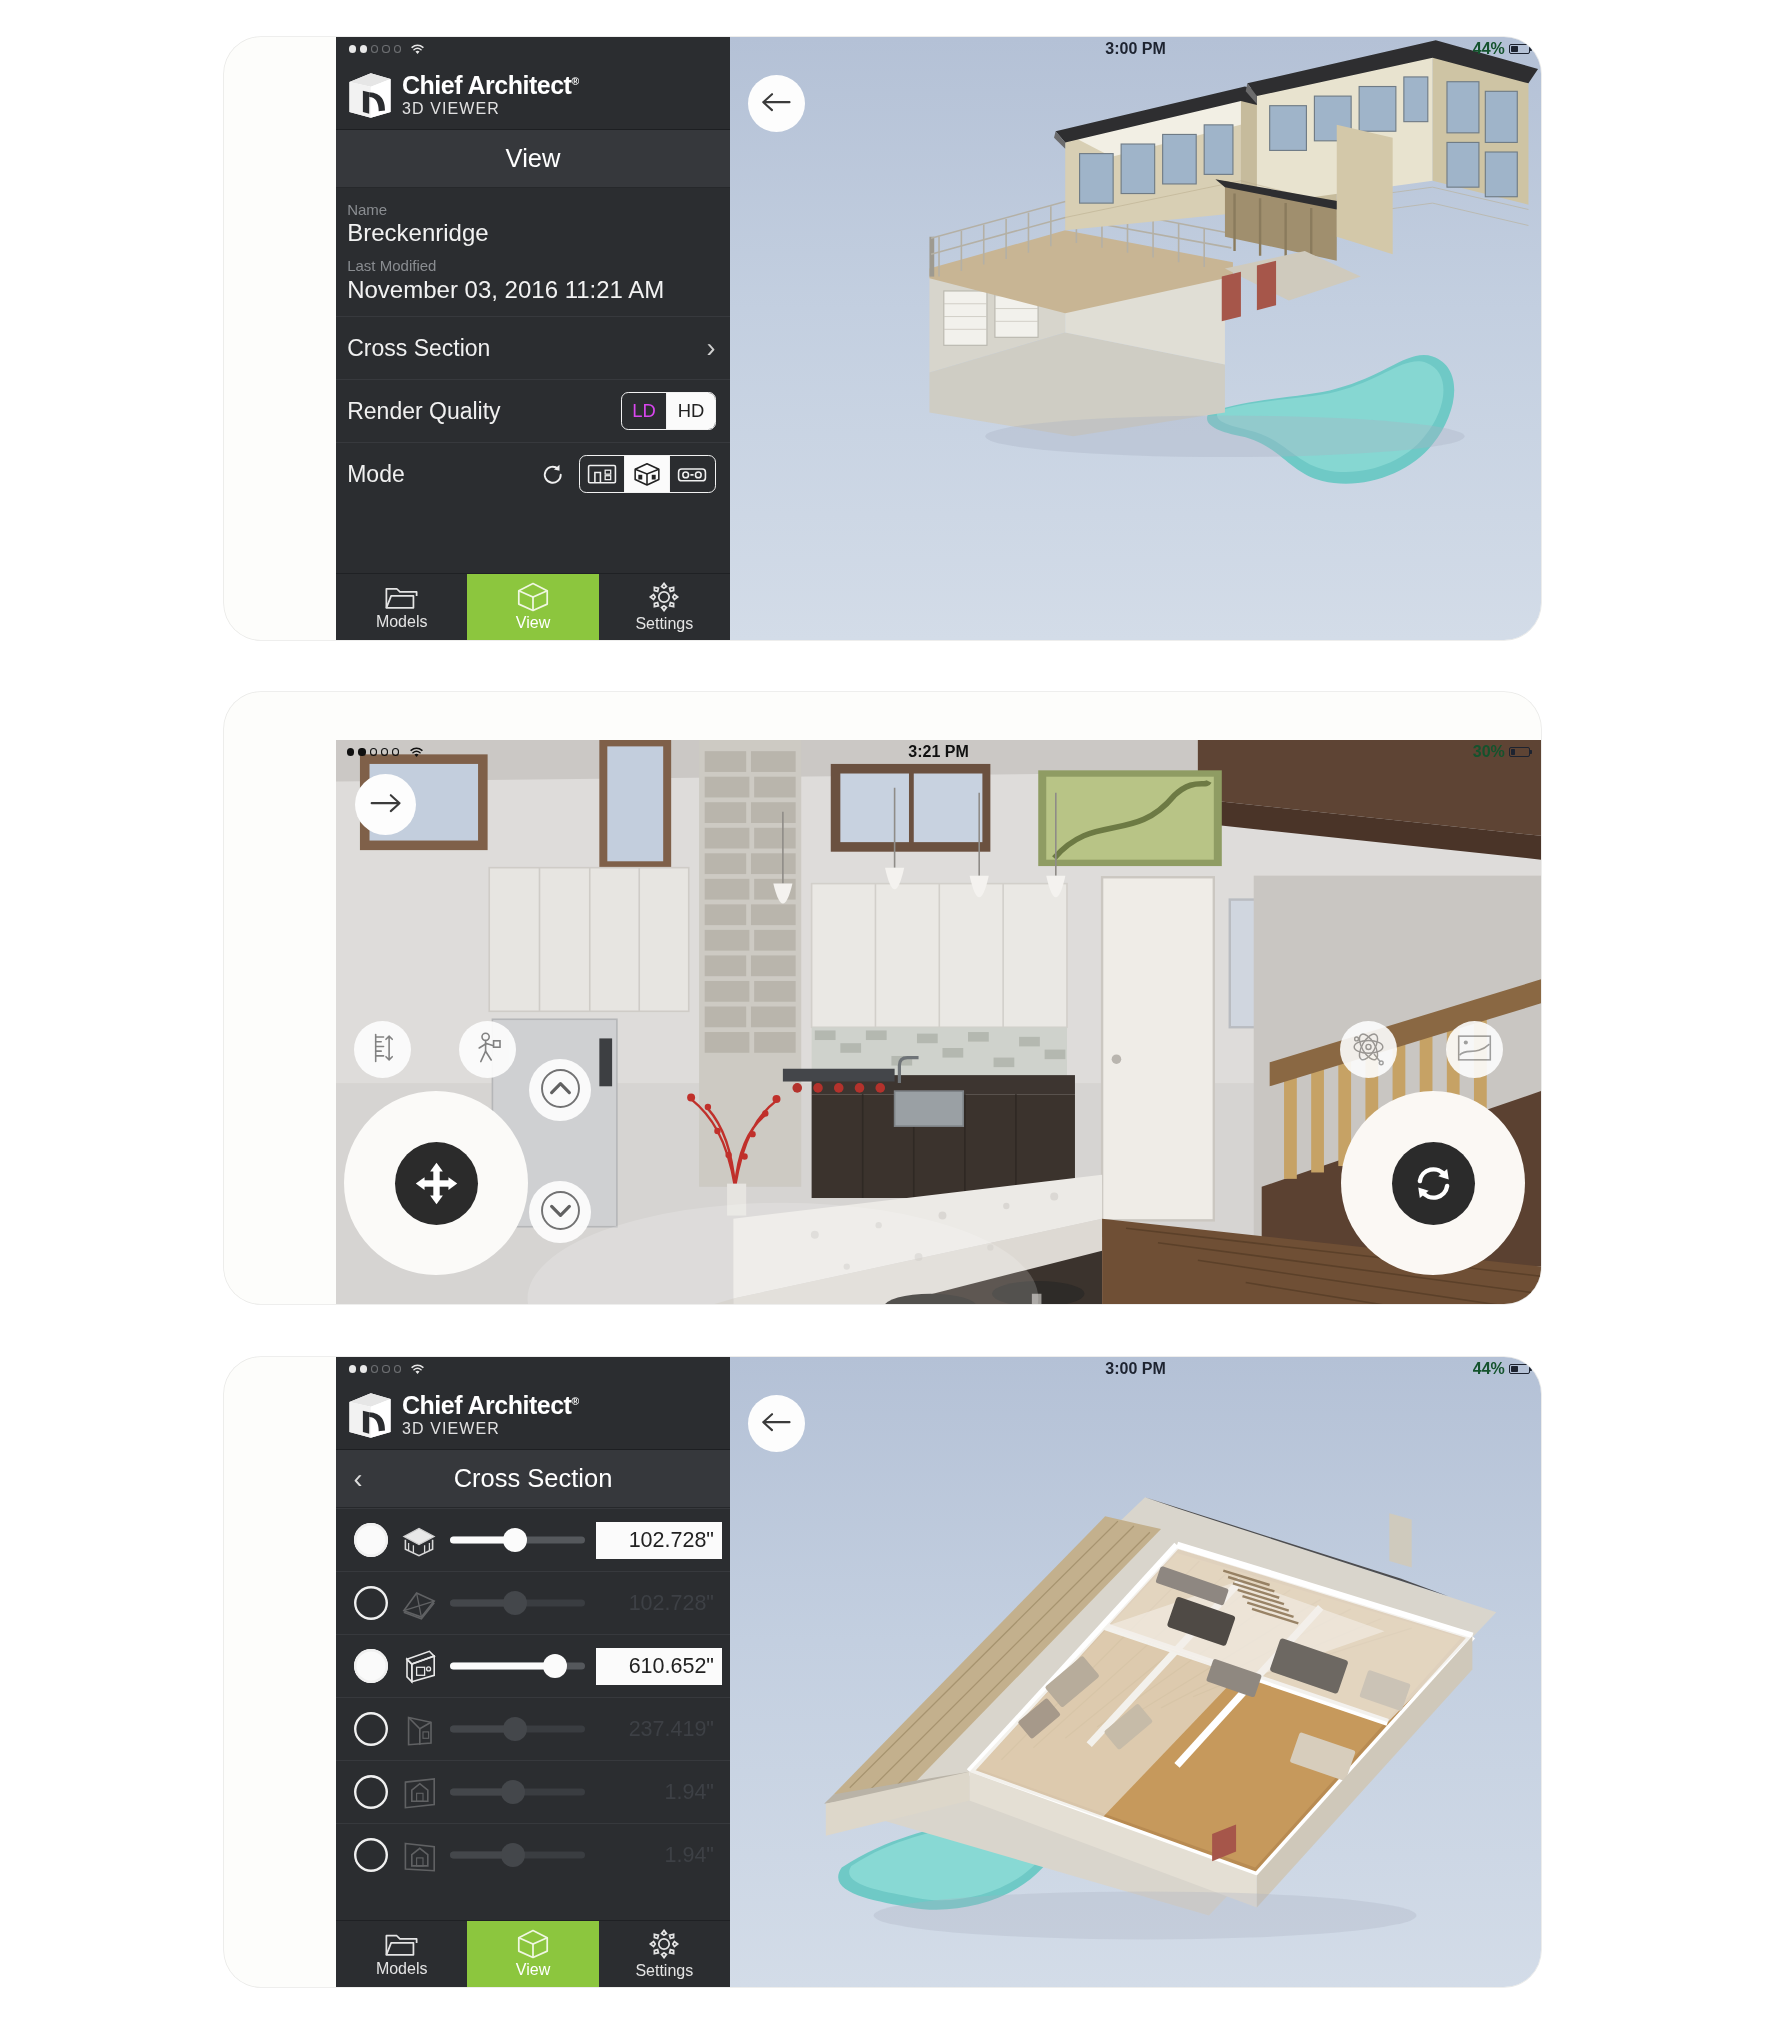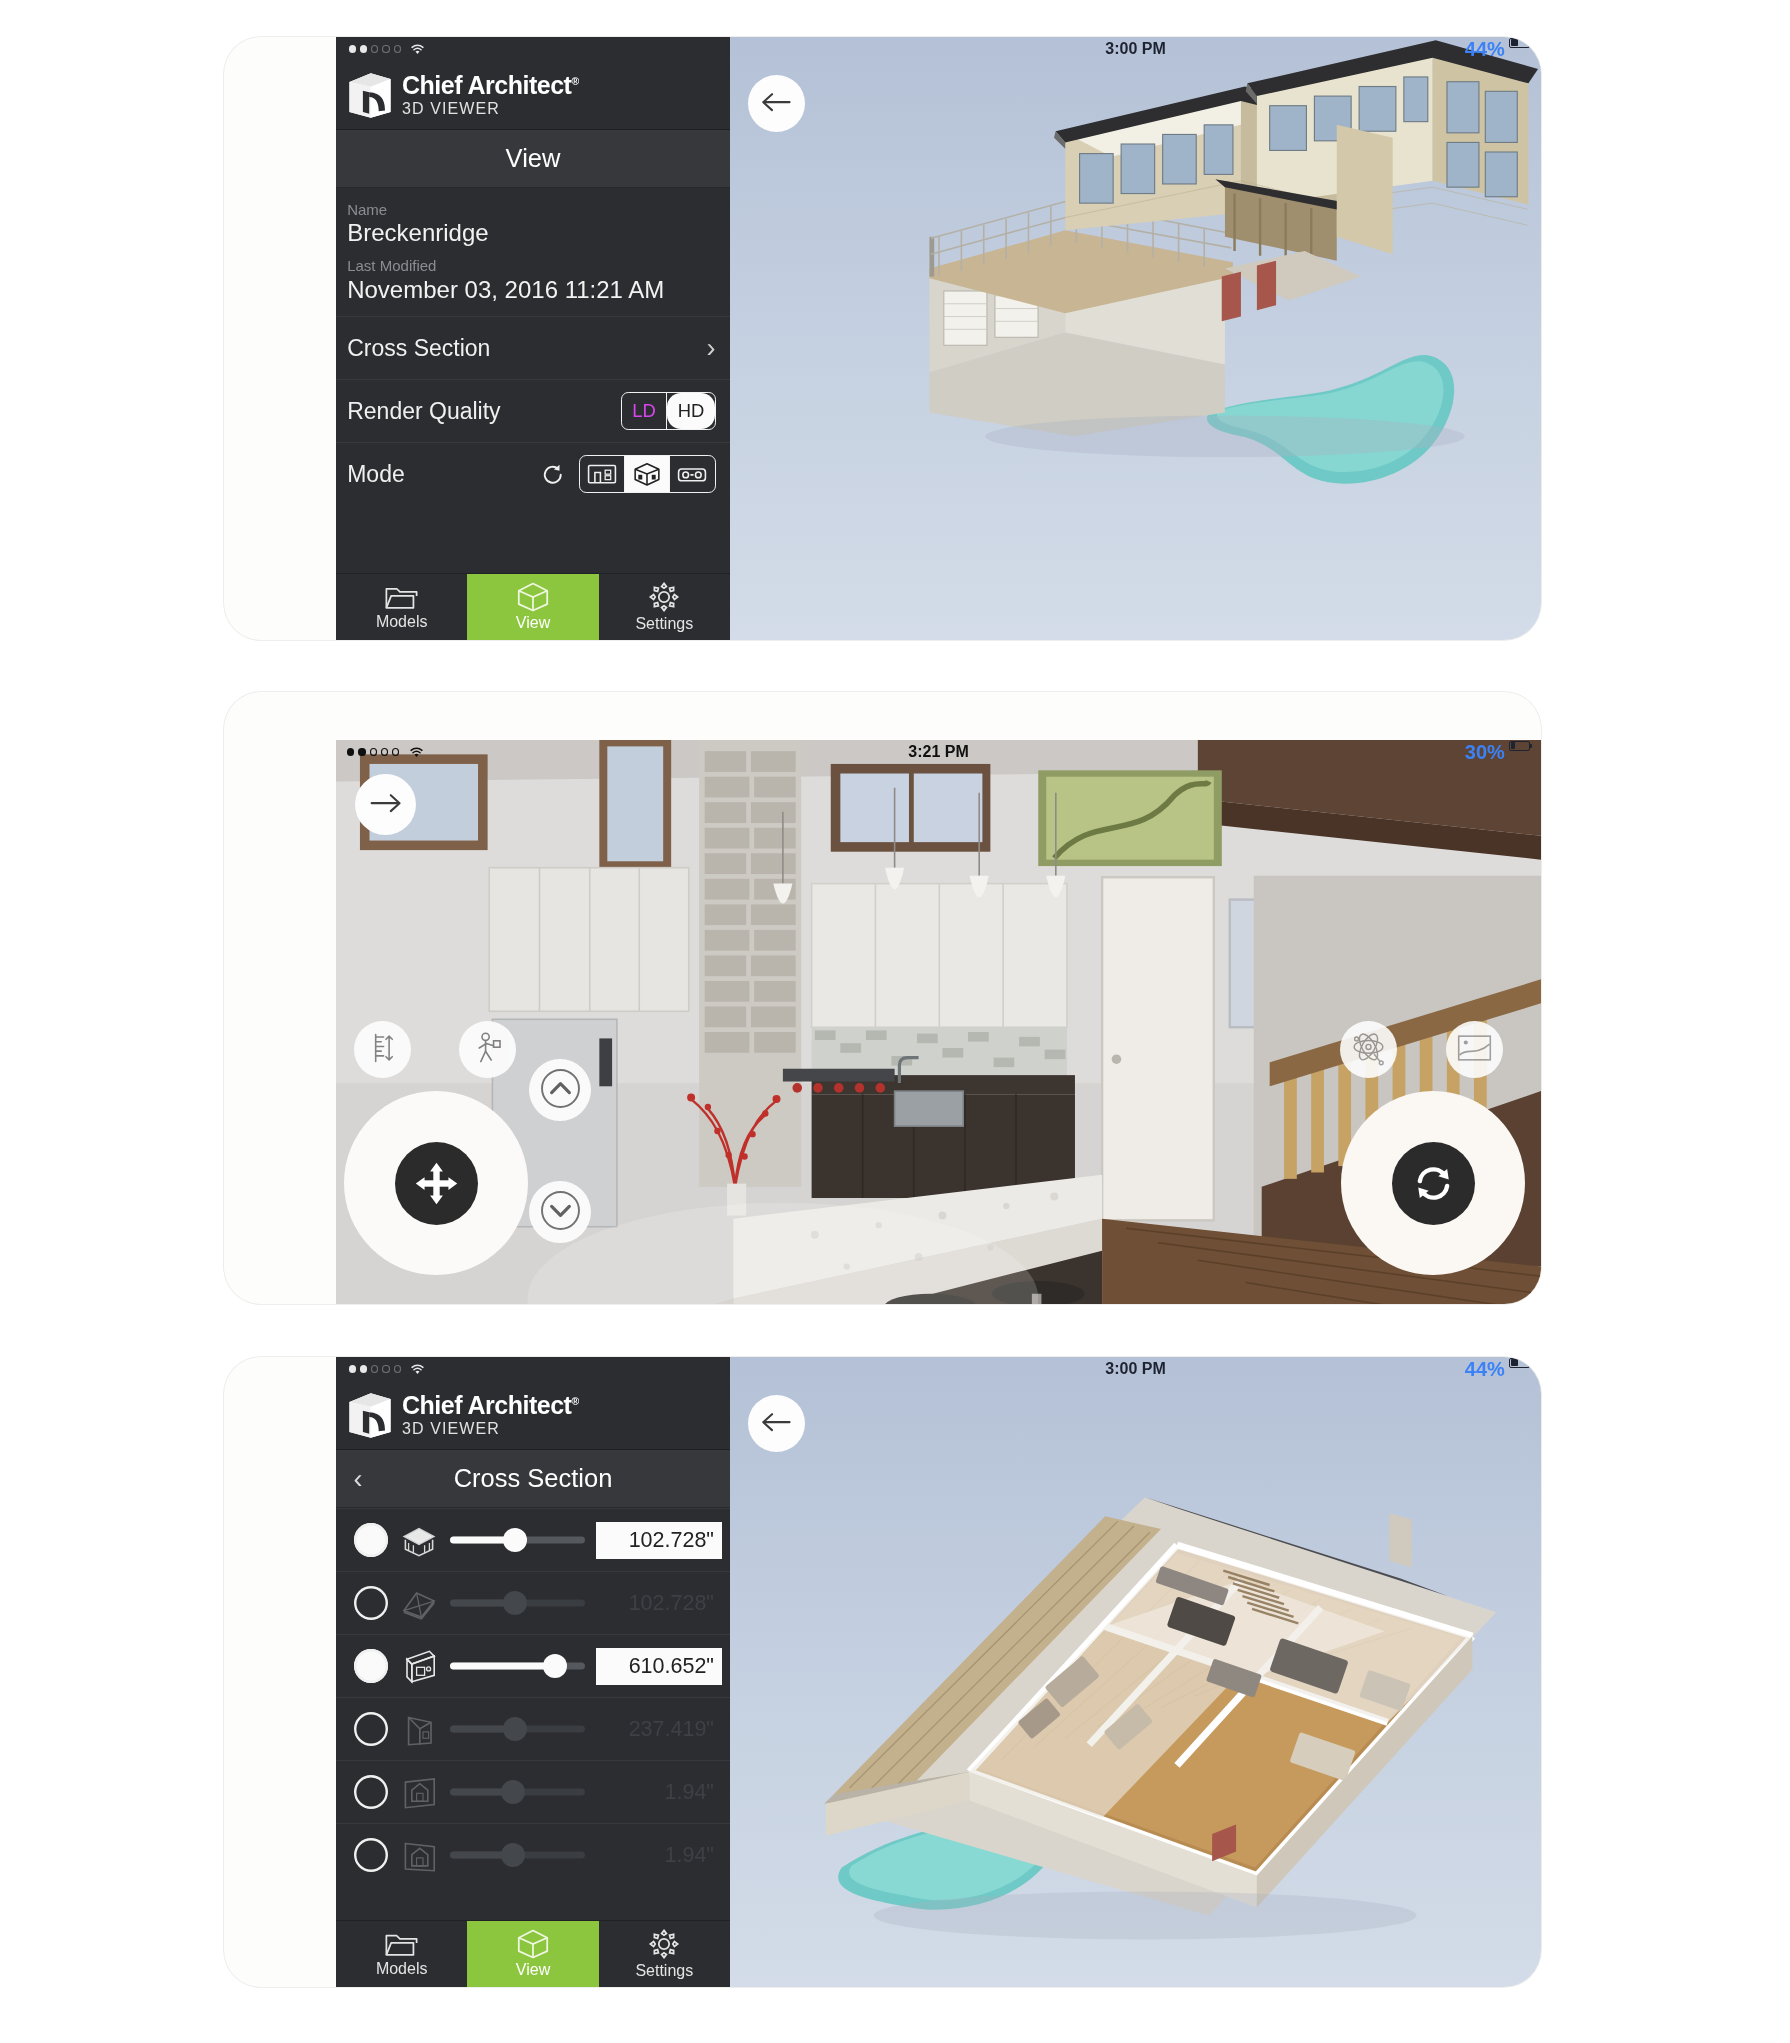--- a/index.html
+++ b/index.html
@@ -99,21 +99,21 @@
   
   .seg {
     display:flex; border:1.6px solid #f2f2f2; border-radius: 7.2px; overflow:hidden;
     height: 38px;
   }
   .seg > div {
     display:flex; align-items:center; justify-content:center;
     font-size:18.4px; color:#d946ef; padding: 0 10.4px; min-width: 45px;
     border-right: 1.6px solid #f2f2f2;
   }
-  .seg > div:last-child { border-right: none; border-radius: 14px; }
+  .seg > div:last-child { border-right: none; }
   .seg > div.sel { background:#fbfbfb; color:#222; }
   .seg-ico { padding: 0 6.4px !important; min-width: 43px; }
   .seg-ico svg { display:block; }
 
   .refresh { margin-right: 12.8px; width:25.5px; height:25.5px; }
 
   
   .tabbar {
     position:absolute; bottom:0; left:0; right:0;
     height: 67px; background:#2b2d30;
@@ -129,22 +129,22 @@
   .tab svg { display:block; }
 
   
   .viewport { flex:1; position: relative; overflow:hidden; }
   .vp-status {
     position:absolute; top:0; left:0; right:0; height:24px;
     display:flex; align-items:center; justify-content:center;
     font-size: 16px; font-weight:700; color:#1d2330; z-index: 8;
   }
   .vp-status .batt {
-    position:absolute; right:11.2px; display:flex; gap:4px;
-    font-size:20px; font-weight:700; color:#3b82f6;
+    position:absolute; right:11.2px; display:flex; align-items:center; gap:4px;
+    font-size:16px; font-weight:700; color:#14532d;
   }
   .batt-ico { width:21px; height:10.4px; border:1.3px solid #1d2330; border-radius:2px;
               position:relative; }
   .batt-ico::after{ content:""; position:absolute; right:-3.2px; top:2.7px; width:1.9px; height:4px;
                     background:#1d2330; border-radius:0 0.8px 0.8px 0;}
   .batt-fill { position:absolute; left:0.8px; top:0.8px; bottom:0.8px; background:#1d2330; border-radius:0.8px;}
 
   .circ-btn {
     position:absolute; border-radius:50%; background:#fdfdfd;
     display:flex; align-items:center; justify-content:center; z-index:7;

